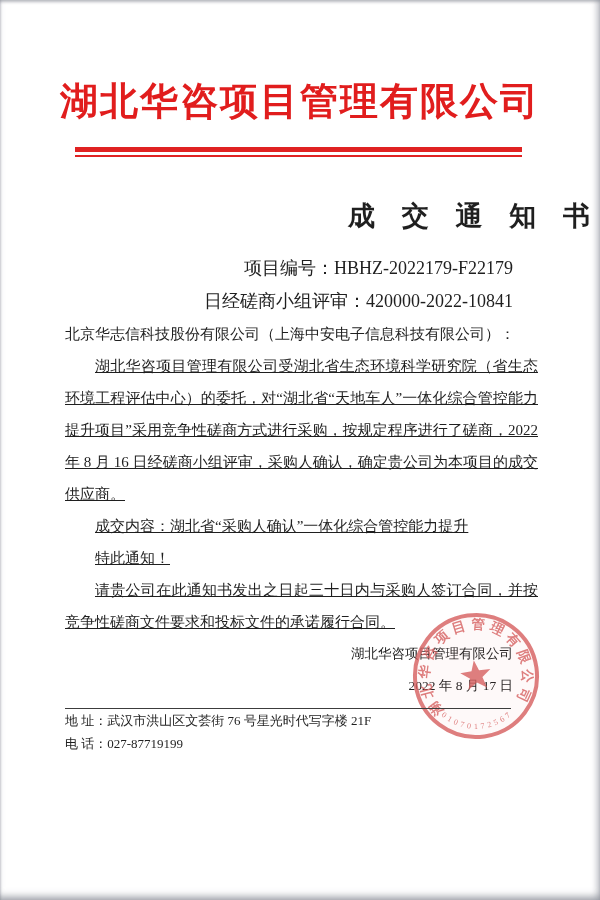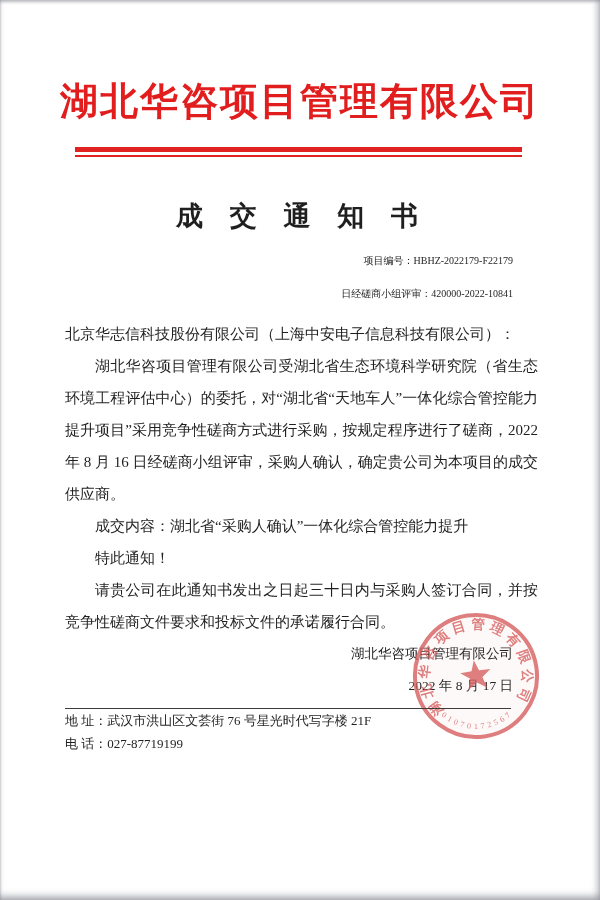--- a/index.html
+++ b/index.html
@@ -25,39 +25,39 @@
     color:#e11d1d;
     white-space:nowrap;
   }
   .rule{
     position:absolute;top:147px;left:75px;width:447px;height:3px;
     border-top:5px solid #e02222;
     border-bottom:2px solid #e02222;
   }
   .doc-title{
     position:absolute;top:198px;left:0;right:0;
-    text-align:center;
+    text-align:right;
     font-size:27px;font-weight:700;
     letter-spacing:10px;
     padding-left:4px;
     white-space:nowrap;
   }
   .meta{
-    position:absolute;top:244px;right:87px;
+    position:absolute;top:252px;right:87px;
     text-align:right;
-    font-size:10px;line-height:33px;
+    font-size:18px;line-height:33px;
     white-space:nowrap;
   }
   .body-text{
     position:absolute;top:318px;left:65px;width:473px;
     font-size:15px;line-height:32px;
     text-align:justify;
   }
   .body-text p{margin:0;}
-  .body-text p.indent{text-indent:2em;}
+  .body-text p.indent{text-indent:2em;text-decoration:underline;}
   .signature{
     position:absolute;top:638px;right:87px;
     text-align:right;
     font-size:13.5px;line-height:32px;
     white-space:nowrap;
   }
   .seal{
     position:absolute;left:409px;top:609px;width:134px;height:134px;
     opacity:.8;
     transform:rotate(-8deg);

